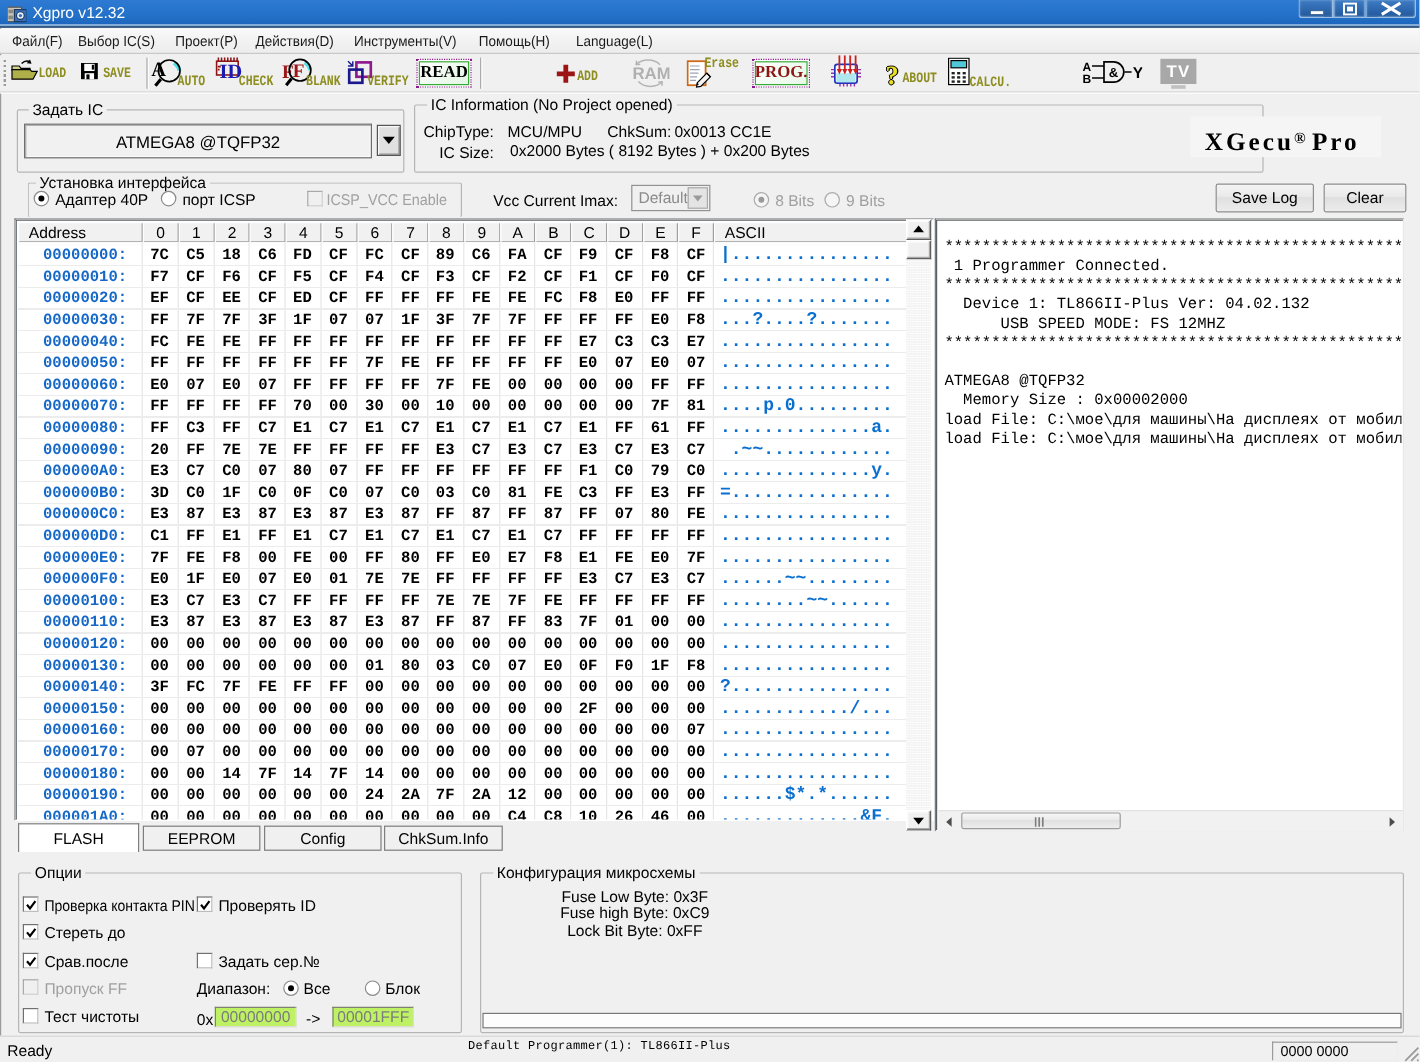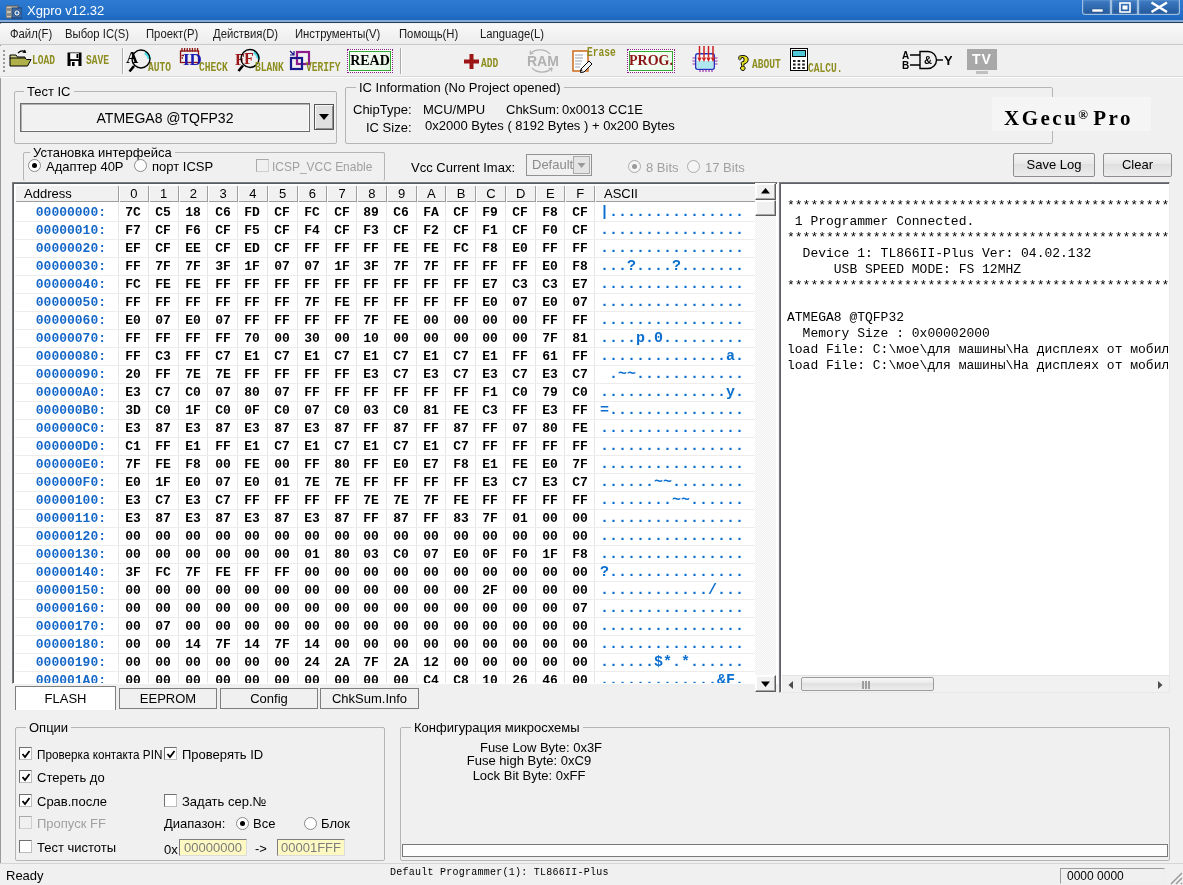--- a/index.html
+++ b/index.html
@@ -45,21 +45,21 @@
 .asc{position:absolute;left:585px;color:#0b6fd0;font-size:15px;letter-spacing:0px;}
 
 .sbbtn{position:absolute;background:#f0f0f0;border:1px solid;border-color:#fff #5e5e5e #5e5e5e #fff;box-shadow:inset -1px -1px 0 #a7a7a7,inset 1px 1px 0 #fdfdfd;display:flex;align-items:center;justify-content:center;}
 .sbtrack{position:absolute;background-color:#f7f7f7;background-image:repeating-conic-gradient(#efefef 0% 25%,#fdfdfd 0% 50%);background-size:2px 2px;}
 
 #log{left:779px;top:182px;width:391px;height:511px;background:#fff;border:1px solid;border-color:#7b7b7b #e8e8e8 #e8e8e8 #7b7b7b;box-shadow:inset 1px 1px 0 #5b6166;}
 #logtext{position:absolute;left:7px;top:15px;width:381px;height:475px;font-family:"Liberation Mono",monospace;font-size:13px;line-height:16px;white-space:pre;overflow:hidden;}
 
 .tab{position:absolute;border:1px solid #7e7e7e;background:#f0f0f0;text-align:center;font-size:13px;}
 
-.field{position:absolute;background:#fef9c3;border:1px solid;border-color:#7e7e7e #dcdcdc #dcdcdc #7e7e7e;color:#7c7c7c;text-align:center;font-size:13px;}
+.field{position:absolute;background:#bef264;border:1px solid;border-color:#7e7e7e #dcdcdc #dcdcdc #7e7e7e;color:#7c7c7c;text-align:center;font-size:13px;}
 
 #status{left:0;top:863px;width:1183px;height:22px;background:#f0f0f0;border-top:1px solid #d5d5d5;}
 </style></head>
 <body>
 <div class="a" style="left:0;top:23px;width:1px;height:862px;background:#9b9b9b;"></div>
 <div id="title" class="a">
 <div class="band"></div>
     <div class="dark"></div>
 </div>
 <svg class="a" style="left:6px;top:4px" width="16" height="16">
@@ -215,21 +215,21 @@
 <text x="0" y="19" font-family="Liberation Sans" font-size="10" font-weight="bold" fill="#000">B</text>
 <path d="M8 5 l10 0 M8 15 l10 0" stroke="#000" stroke-width="1.4"></path>
 <path d="M18 1.5 l8 0 a8.5 8.5 0 0 1 0 17 l-8 0 z" fill="none" stroke="#000" stroke-width="1.4"></path>
 <text x="22" y="14" font-family="Liberation Sans" font-size="11" font-weight="bold" fill="#000">&amp;</text>
 <path d="M35 10 l6 0" stroke="#000" stroke-width="1.4"></path>
 <text x="42" y="15" font-family="Liberation Sans" font-size="13" font-weight="bold" fill="#000">Y</text>
 </svg>
 <div class="a" style="left:967px;top:49px;width:30px;height:21px;background:#a8a8a8;color:#fff;text-align:center;font-weight:bold;font-size:14px;line-height:21px;letter-spacing:1px;">TV</div>
 <div class="a" style="left:976px;top:71px;width:12px;height:3px;background:#c0c0c0;"></div>
 <div class="group" style="left:14px;top:91px;width:323px;height:53px;">
-    <div class="glabel" style="left:9px;">Тест IC</div>
+    <div class="glabel" style="left:9px;">Задать IC</div>
   </div>
 <div class="a" style="left:20px;top:103px;width:290px;height:29px;border:1px solid #6e6e6e;background:#f1f1f1;box-shadow:inset 1px 1px 0 #b0b0b0,inset -1px -1px 0 #fafafa;">
     <div style="position:absolute;left:0;top:6px;width:100%;text-align:center;font-size:14px;">ATMEGA8 @TQFP32</div>
   </div>
 <div class="a" style="left:314px;top:104px;width:20px;height:26px;background:#e0e0e0;border:1px solid #555;box-shadow:inset 1px 1px 0 #f8f8f8,inset -1px -1px 0 #909090;">
 <svg width="18" height="24">
       <path d="M4 9 l10 0 -5 6 z" fill="#000"></path>
     </svg></div>
 <div class="group" style="left:345px;top:87px;width:708px;height:57px;">
     <div class="glabel" style="left:10px;">IC Information (No Project opened)</div>
@@ -258,21 +258,21 @@
     <div style="position:absolute;left:5px;top:2px;color:#8a8a8a;font-size:13px;">Default</div>
     <div style="position:absolute;right:1px;top:1px;width:17px;height:18px;background:#e4e4e4;border:1px solid #aaa;"><svg width="15" height="16">
         <path d="M3.5 6 l8 0 -4 5 z" fill="#9a9a9a"></path>
       </svg></div>
   </div>
 <div class="rad dis" style="left:628px;top:160px;">
     <div class="dot"></div>
   </div>
 <div class="lbl dis-t" style="left:646px;top:160px;">8 Bits</div>
 <div class="rad dis" style="left:687px;top:160px;"></div>
-<div class="lbl dis-t" style="left:705px;top:160px;">17 Bits</div>
+<div class="lbl dis-t" style="left:705px;top:160px;">9 Bits</div>
 <div class="btn7" style="left:1013px;top:153px;width:82px;height:24px;line-height:22px;">Save Log</div>
 <div class="btn7" style="left:1103px;top:153px;width:69px;height:24px;line-height:22px;">Clear</div>
 <div id="hexpanel" class="a">
 <div id="hexgrid">
 <div style="position:absolute;left:0;top:17px;width:741px;height:482px;background:linear-gradient(#e6e6e6,#e6e6e6) 103.0px 0/1px 100% no-repeat,linear-gradient(#e6e6e6,#e6e6e6) 132.75px 0/1px 100% no-repeat,linear-gradient(#e6e6e6,#e6e6e6) 162.5px 0/1px 100% no-repeat,linear-gradient(#e6e6e6,#e6e6e6) 192.25px 0/1px 100% no-repeat,linear-gradient(#e6e6e6,#e6e6e6) 222.0px 0/1px 100% no-repeat,linear-gradient(#e6e6e6,#e6e6e6) 251.75px 0/1px 100% no-repeat,linear-gradient(#e6e6e6,#e6e6e6) 281.5px 0/1px 100% no-repeat,linear-gradient(#e6e6e6,#e6e6e6) 311.25px 0/1px 100% no-repeat,linear-gradient(#e6e6e6,#e6e6e6) 341.0px 0/1px 100% no-repeat,linear-gradient(#e6e6e6,#e6e6e6) 370.75px 0/1px 100% no-repeat,linear-gradient(#e6e6e6,#e6e6e6) 400.5px 0/1px 100% no-repeat,linear-gradient(#e6e6e6,#e6e6e6) 430.25px 0/1px 100% no-repeat,linear-gradient(#e6e6e6,#e6e6e6) 460.0px 0/1px 100% no-repeat,linear-gradient(#e6e6e6,#e6e6e6) 489.75px 0/1px 100% no-repeat,linear-gradient(#e6e6e6,#e6e6e6) 519.5px 0/1px 100% no-repeat,linear-gradient(#e6e6e6,#e6e6e6) 549.25px 0/1px 100% no-repeat,linear-gradient(#e6e6e6,#e6e6e6) 579.0px 0/1px 100% no-repeat;"></div>
 <div style="position:absolute;left:0;top:19px;width:741px;height:480px;background:repeating-linear-gradient(rgba(0,0,0,0) 0 17px,#ececec 17px 18px);"></div>
 <div class="hcell" style="left:0px;width:104px;padding-left:9px;">Address</div>
 <div class="hcell" style="left:104.0px;width:29.75px;text-align:center;">0</div>
 <div class="hcell" style="left:133.75px;width:29.75px;text-align:center;">1</div>
 <div class="hcell" style="left:163.5px;width:29.75px;text-align:center;">2</div>
@@ -405,21 +405,21 @@
 <div class="lbl" style="left:321px;top:816px;">Блок</div>
 <div class="cb" style="left:19px;top:840px;"></div>
 <div class="lbl" style="left:37px;top:840px;">Тест чистоты</div>
 <div class="lbl" style="left:164px;top:842px;">0x</div>
 <div class="field" style="left:179px;top:839px;width:68px;height:17px;line-height:15px;">00000000</div>
 <div class="lbl" style="left:255px;top:841px;">-&gt;</div>
 <div class="field" style="left:277px;top:839px;width:68px;height:17px;line-height:15px;">00001FFF</div>
 <div class="group" style="left:400px;top:727px;width:770px;height:134px;">
     <div class="glabel" style="left:10px;">Конфигурация микросхемы</div>
   </div>
-<div class="lbl" style="left:426px;top:740px;width:230px;text-align:center;">Fuse Low Byte: 0x3F</div>
+<div class="lbl" style="left:414px;top:740px;width:230px;text-align:center;">Fuse Low Byte: 0x3F</div>
 <div class="lbl" style="left:414px;top:753px;width:230px;text-align:center;">Fuse high Byte: 0xC9</div>
 <div class="lbl" style="left:414px;top:768px;width:230px;text-align:center;">Lock Bit Byte: 0xFF</div>
 <div class="a" style="left:402px;top:844px;width:766px;height:13px;border:1px solid #787878;background:#fdfdfd;"></div>
 <div id="status" class="a"></div>
 <div class="lbl" style="left:6px;top:868px;">Ready</div>
 <div class="lbl" style="left:390px;top:867px;font-family:'Liberation Mono',monospace;font-size:10px;letter-spacing:0.25px;">Default Programmer(1): TL866II-Plus</div>
 <div class="a" style="left:1060px;top:868px;width:105px;height:16px;border:1px solid;border-color:#9b9b9b #ededed #ededed #9b9b9b;background:#f0f0f0;text-align:left;padding-left:6px;font-size:12px;line-height:14px;">0000 0000</div>
 <svg class="a" style="left:1170px;top:872px" width="13" height="13">
 <g stroke="#9a9a9a" stroke-width="1.5">
       <path d="M12 1 L1 12 M12 6 L6 12 M12 11 L11 12"></path>

